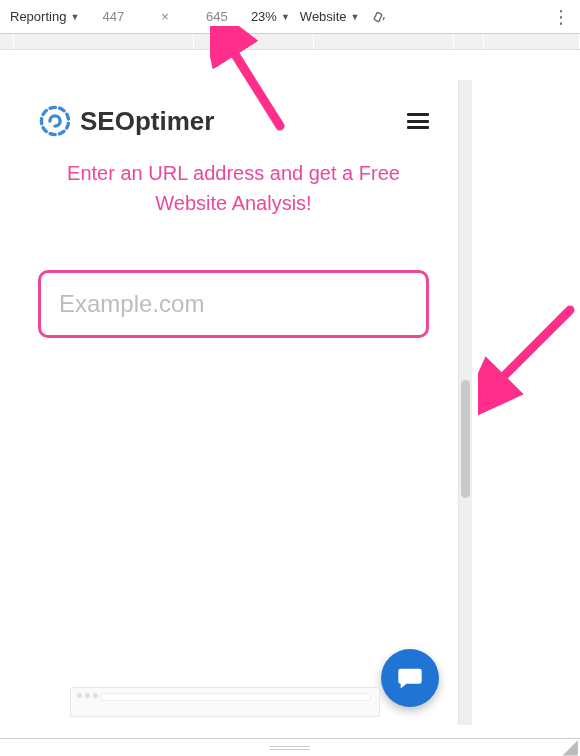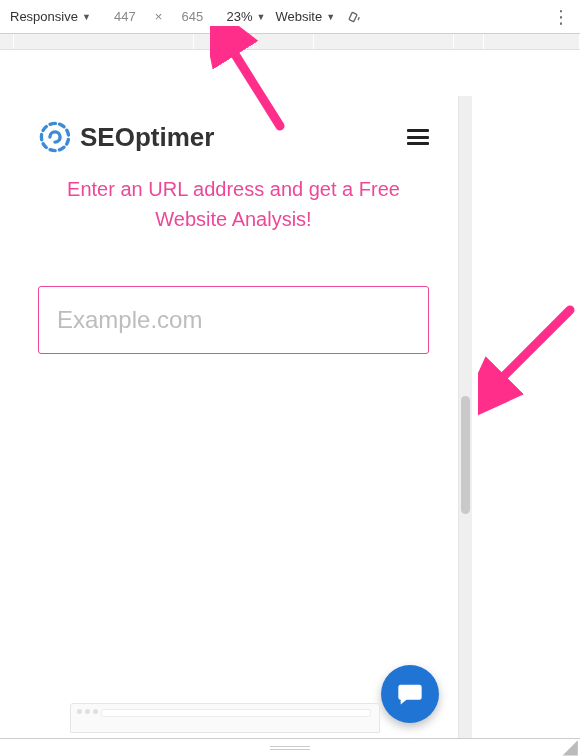--- a/index.html
+++ b/index.html
@@ -1,43 +1,43 @@
 <!DOCTYPE html>
 <html><head>
 <meta charset="utf-8">
 <style>
   * { box-sizing: border-box; margin: 0; padding: 0; }
   html, body { width: 580px; height: 756px; font-family: -apple-system, Helvetica, Arial, sans-serif; background:#fff; position:relative; overflow:hidden;}
   
   .dev-toolbar { height:34px; border-bottom:1px solid #d0d0d0; display:flex; align-items:center; padding:0 10px; font-size:13px; color:#333; gap:10px; background:#fff;}
   .dev-toolbar .sel { display:flex; align-items:center; gap:4px; cursor:pointer;}
   .tri { font-size:9px; color:#555;}
-  .dims { display:flex; align-items:center; gap:6px;}
+  .dims { display:flex; align-items:center; gap:24px;}
   .dim-input { width:48px; text-align:center; font-size:13px; color:#888; padding:4px 0; border:none; background:transparent;}
   .dim-x { color:#888; font-size:13px;}
   .rotate-icon { width:16px; height:16px; display:flex; align-items:center; justify-content:center;}
   .kebab { margin-left:auto; font-size:18px; color:#666; line-height:1; letter-spacing:0;}
   
   .ruler { height:16px; background:#f1f1f1; border-bottom:1px solid #e0e0e0; position:relative; display:flex;}
   .ruler .seg { height:100%; border-right:1px solid #fff; }
   
-  .stage { position:absolute; top:50px; left:0; right:0; bottom:0; background:#fff;margin-top:16px;}
+  .stage { position:absolute; top:50px; left:0; right:0; bottom:0; background:#fff;}
   .device { position:absolute; left:10px; top:30px; width:447px; height:645px; background:#fff; box-shadow:none;}
   .device-scroll-track { position:absolute; left:458px; top:30px; width:14px; height:645px; background:#efefef; border-left:1px solid #e5e5e5;}
   .device-scroll-thumb { position:absolute; left:2px; width:9px; height:118px; top:300px; background:#c9c9c9; border-radius:5px;}
   
   .page { padding:20px 28px 0 28px; height:100%; position:relative;}
   .brand-row { display:flex; align-items:center; justify-content:space-between; margin-top:4px;}
   .brand { display:flex; align-items:center; gap:8px; }
   .brand-text { font-size:26px; font-weight:700; color:#333;}
   .hamburger { width:22px; height:16px; display:flex; flex-direction:column; justify-content:space-between; cursor:pointer;}
   .hamburger span { height:3px; background:#222; width:100%; border-radius:1px;}
   .hero-title { margin-top:130px; text-align:center; font-size:25px; font-weight:700; color:#333;}
   .hero-sub { margin-top:20px; text-align:center; font-size:20px; color:#ec4899; line-height:1.5; padding:0 16px;}
-  .url-input { margin-top:52px; width:100%; height:68px; border:1px solid #ec4899; border-radius:3px; font-size:24px; color:#999; padding:12px 18px; outline:none;}
+  .url-input { margin-top:52px; width:100%; height:68px; border:3px solid #ec4899; border-radius:10px; font-size:24px; color:#999; padding:12px 18px; outline:none;}
   .url-input::placeholder { color:#bdbdbd;}
   .audit-btn { display:block; margin:40px auto 0 auto; background:#f5b944; color:#fff; font-weight:700; font-size:20px; letter-spacing:2px; border:none; border-radius:3px; padding:20px 42px; cursor:pointer;}
   .chat-fab { position:absolute; right:18px; bottom:18px; width:58px; height:58px; border-radius:50%; background:#1f74d4; display:flex; align-items:center; justify-content:center; box-shadow:0 4px 10px rgba(0,0,0,.25); cursor:pointer;}
   
   .bottom-bar { position:absolute; left:0; right:0; bottom:0; height:18px; border-top:1px solid #ccc; background:#fff; display:flex; align-items:center; gap:2px;}
   .bottom-resizer { position:absolute; right:2px; bottom:0; color:#bbb; font-size:20px; line-height:1;}
   
   .arrow { position:absolute; pointer-events:none;}
   
   .thumb-frame { position:absolute; left:60px; bottom:8px; width:310px; height:30px; border:1px solid #e6e6e6; border-radius:3px 3px 0 0; background:#fafafa;}
@@ -45,21 +45,21 @@
   .thumb-frame .dots i { width:5px; height:5px; border-radius:50%; background:#e0e0e0; display:block;}
   .thumb-frame .bar { position:absolute; left:30px; right:8px; top:5px; height:8px; background:#fff; border:1px solid #eee; border-radius:2px;}
   .bottom-grip { position:absolute; left:50%; transform:translateX(-50%); bottom:4px; width:40px; height:6px; display:flex; flex-direction:column; gap:2px;}
   .bottom-grip span{height:1px;background:#ccc;width:100%;}
 </style>
 </head>
 <body>
 
 <div class="dev-toolbar">
   <div class="sel">
-    <span>Responsive</span>
+    <span>Reporting</span>
     <span class="tri">▼</span>
   </div>
   <div class="dims">
     <input class="dim-input" value="447" style="">
     <span class="dim-x">×</span>
     <input class="dim-input" value="645" style="">
   </div>
   <div class="sel">
     <span>23%</span>
     <span class="tri">▼</span>

